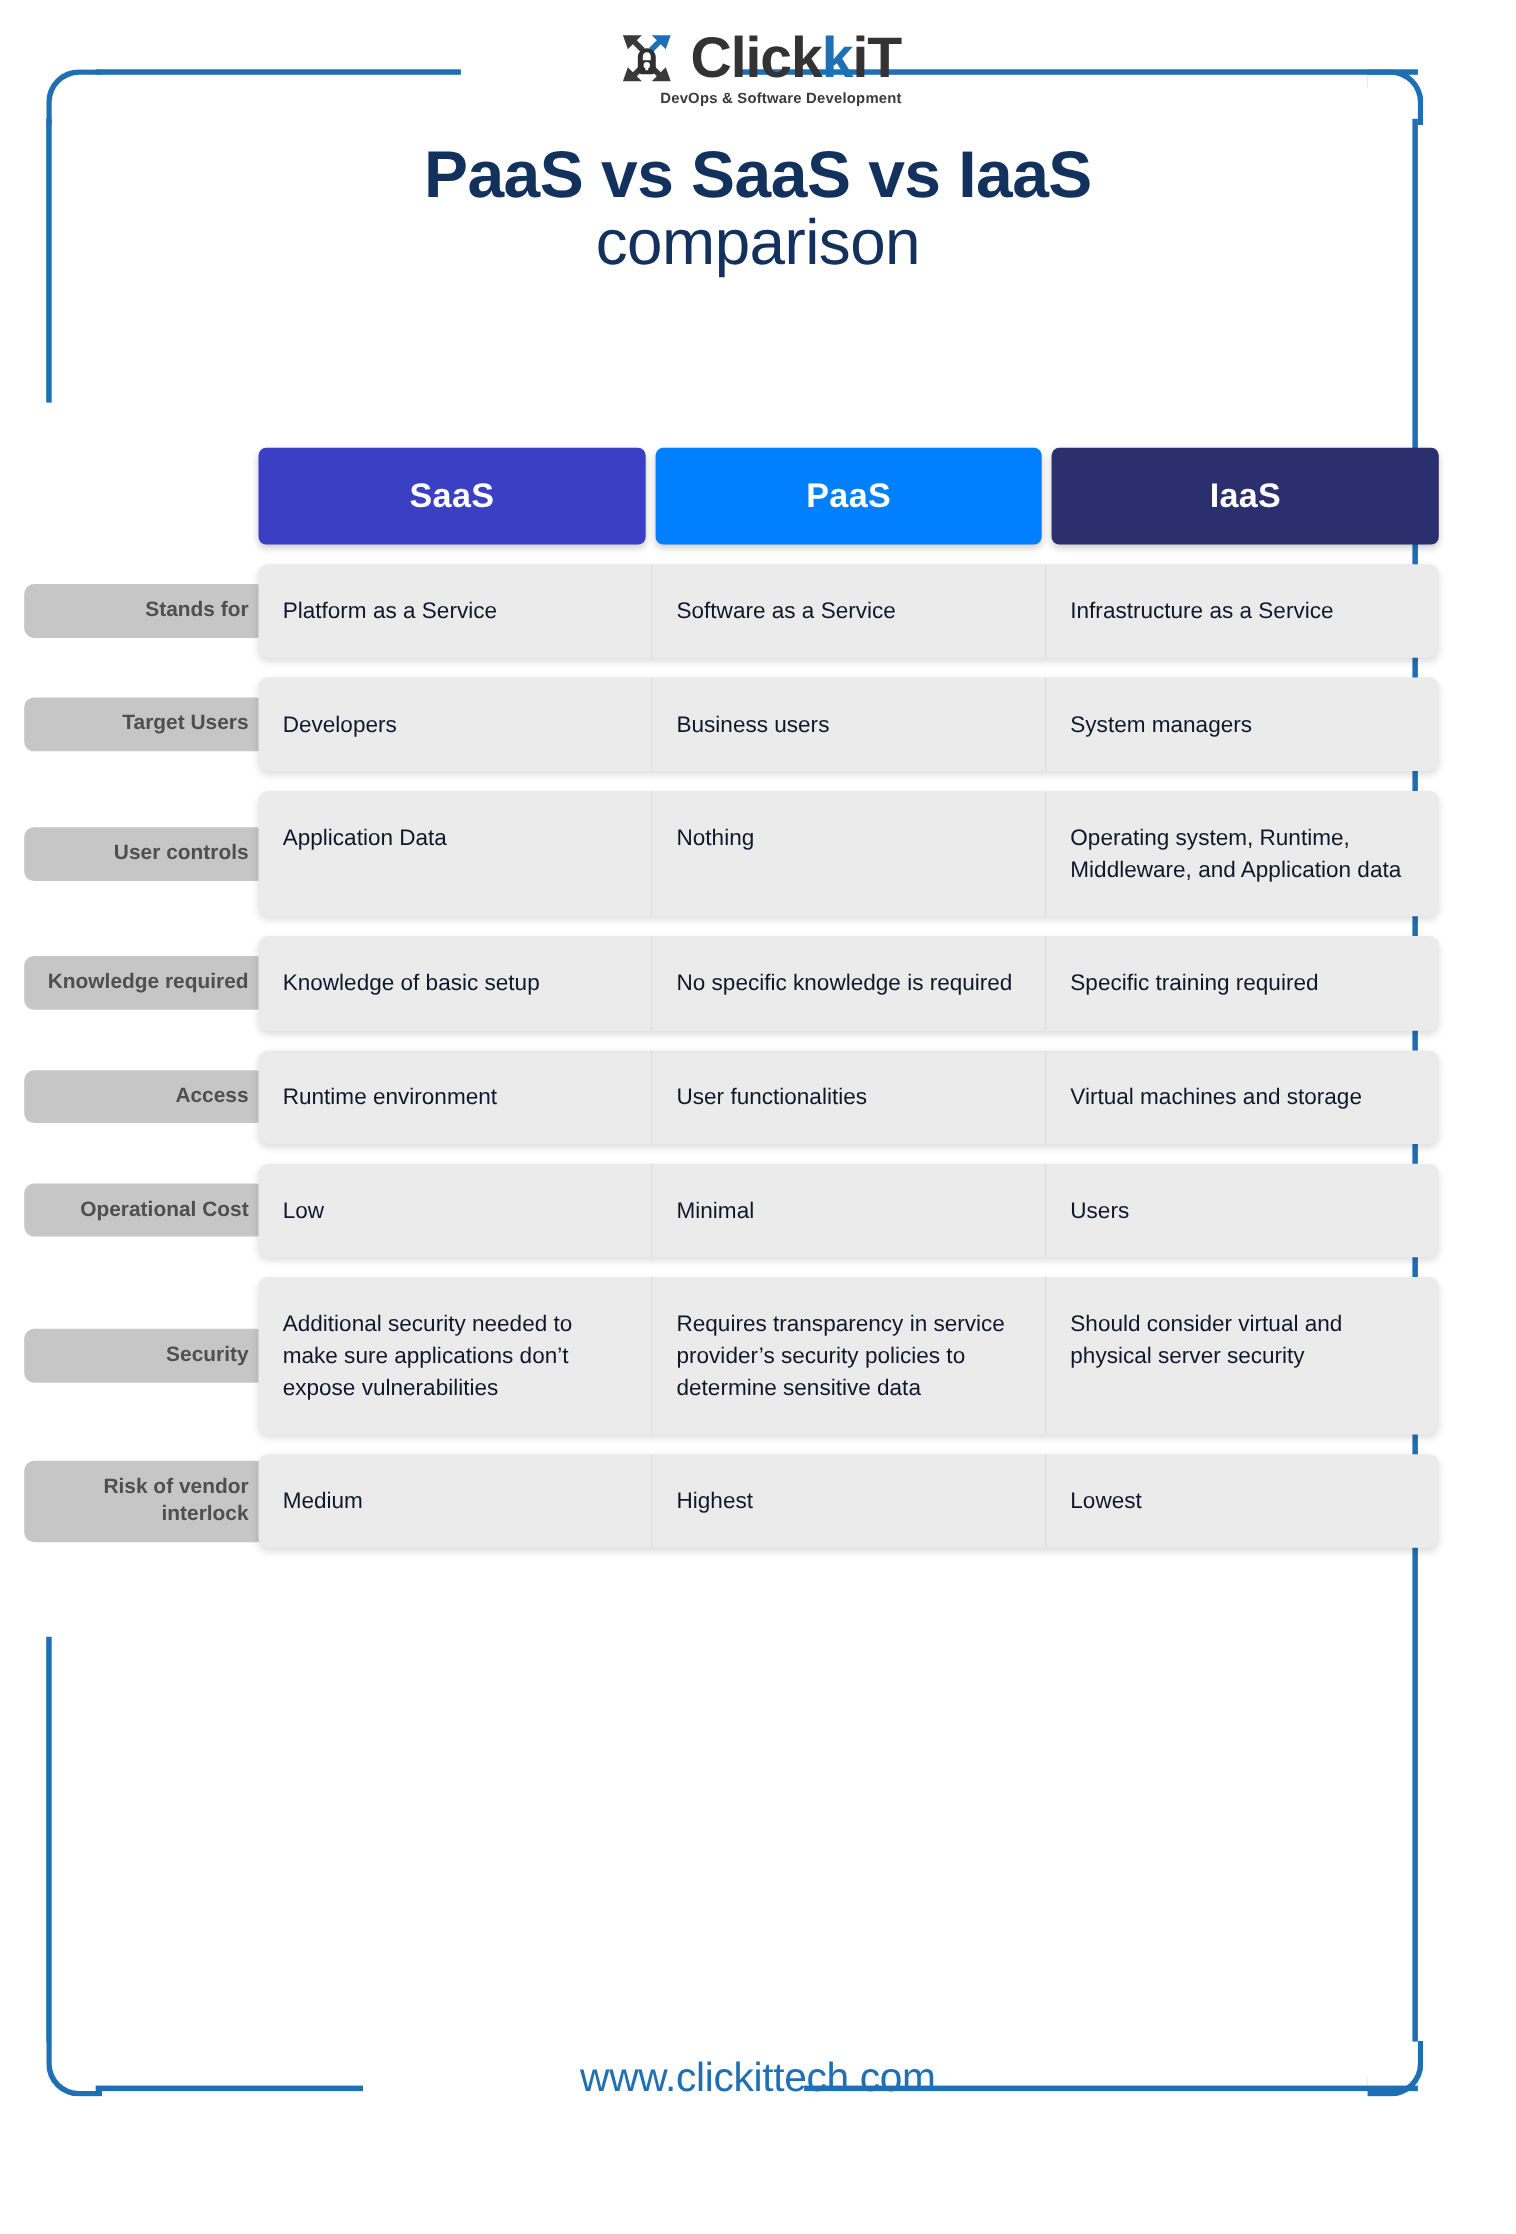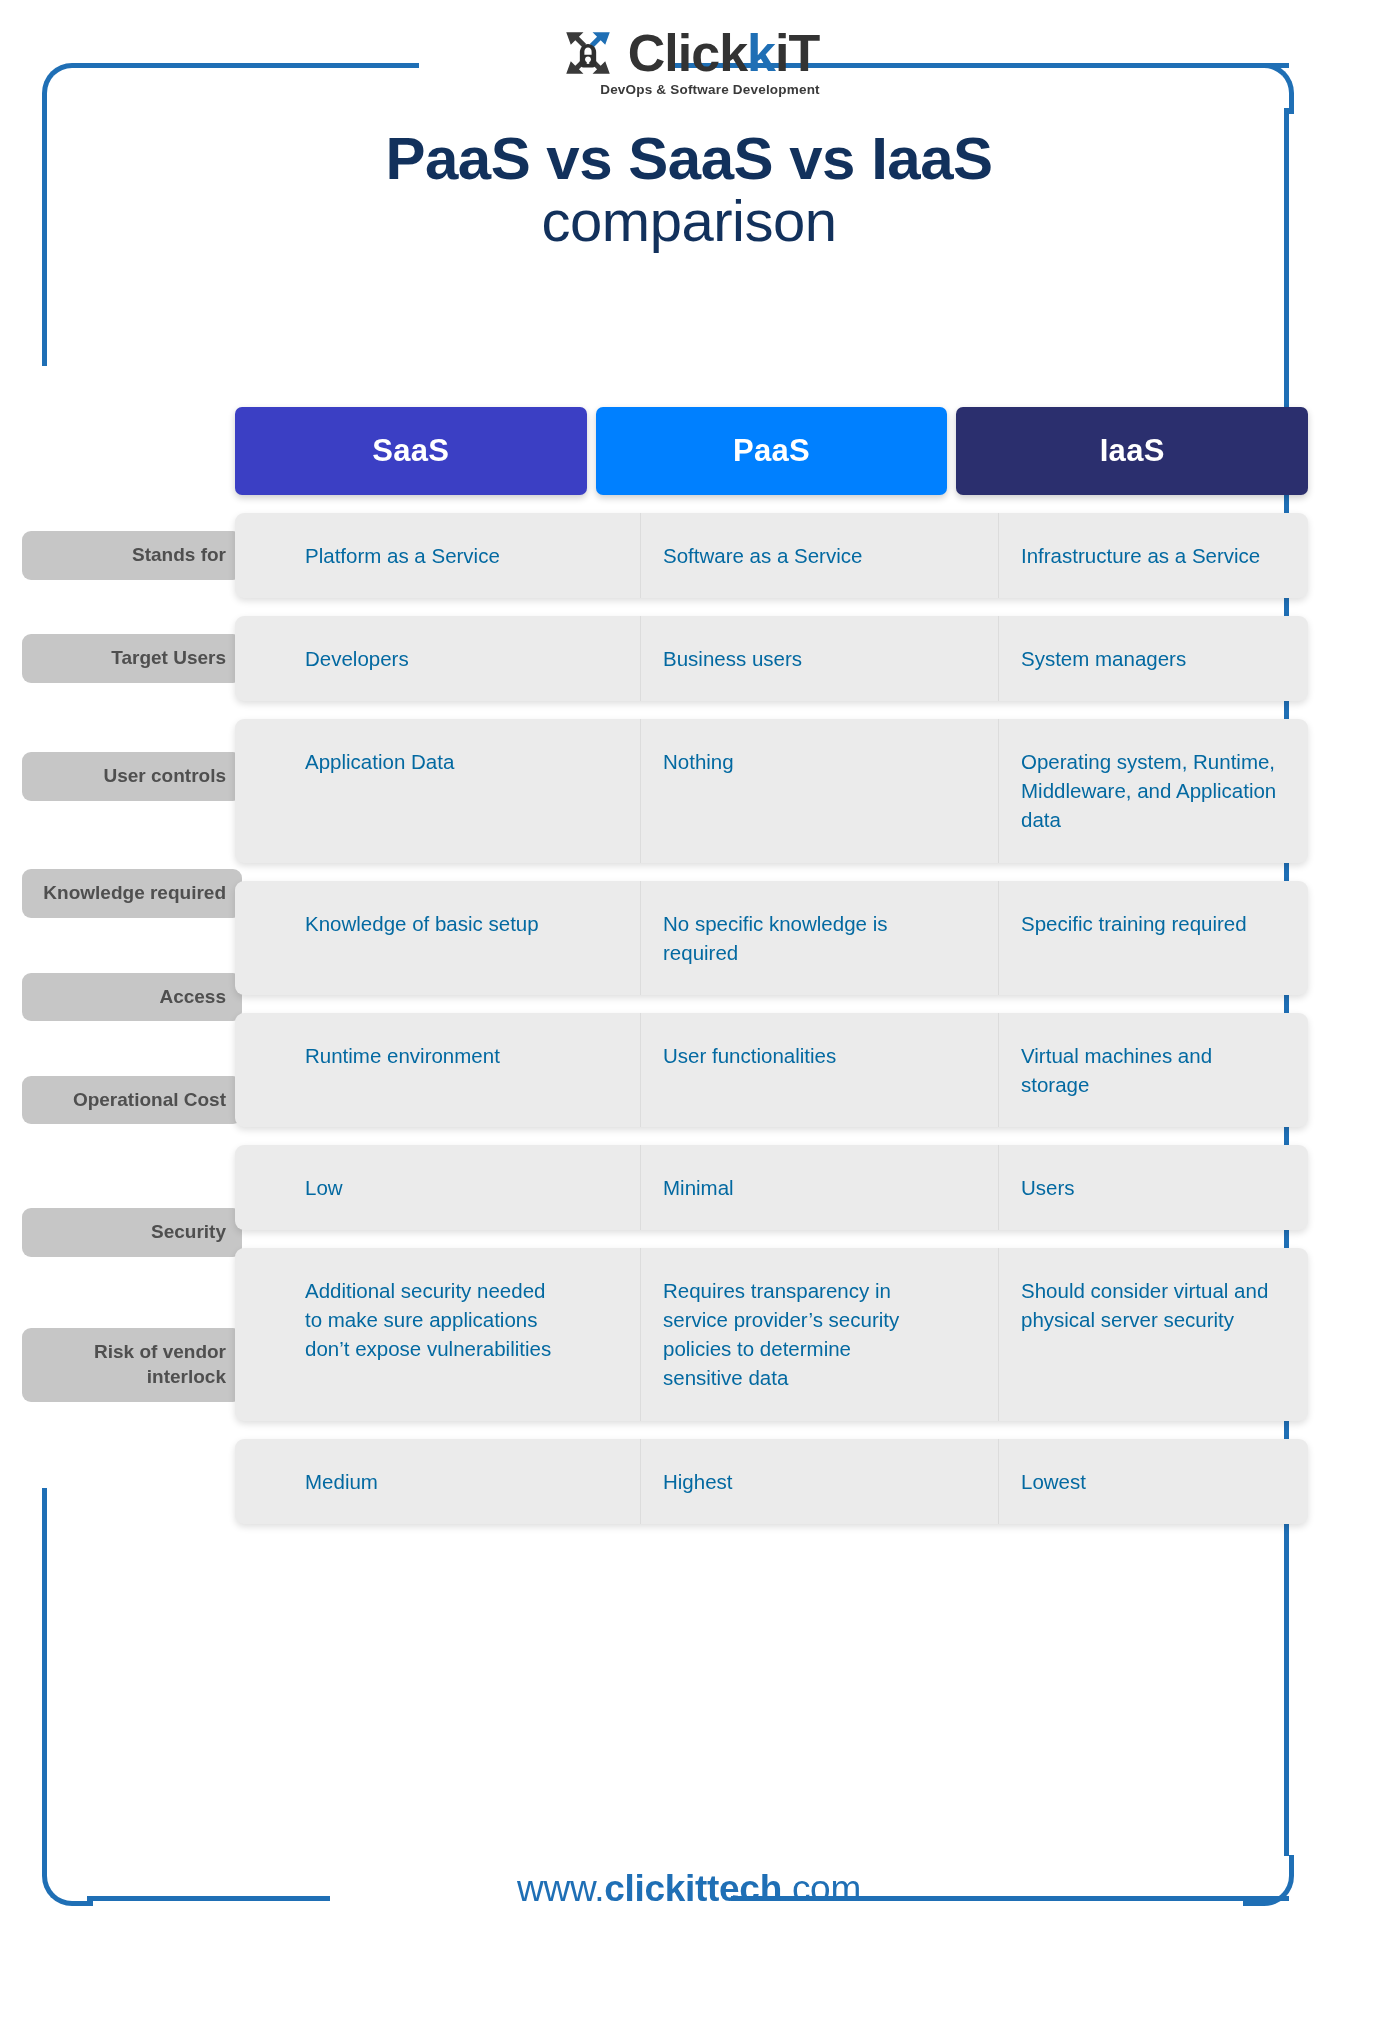--- a/index.html
+++ b/index.html
@@ -48,38 +48,38 @@
     flex:1 1 0;border-radius:7px;display:flex;align-items:center;justify-content:center;
     color:#ffffff;font-size:31px;font-weight:bold;letter-spacing:.3px;
     box-shadow:0 3px 7px rgba(0,0,0,.20);
   }
 
   .data-row{
     position:relative;display:flex;background:#ebebeb;border-radius:9px;
     margin-top:18px;box-shadow:0 3px 7px rgba(0,0,0,.13);overflow:hidden;
   }
   .data-cell{
-    flex:1 1 0;padding:28px 24px 28px 22px;font-size:20.5px;color:#0369a1;
-    line-height:1.42;box-sizing:border-box;margin-left:48px;
+    flex:1 1 0;padding:28px 24px 28px 22px;font-size:20.5px;color:#0f172a;
+    line-height:1.42;box-sizing:border-box;
   }
   .data-cell + .data-cell{border-left:1px solid #dcdcdc;}
 
   
   #labels{position:absolute;left:22px;top:407px;width:220px;}
   .label-pill{
     position:absolute;left:0;width:220px;background:#c6c6c6;border-radius:9px;
     display:flex;align-items:center;justify-content:flex-end;
     padding:12px 16px 12px 14px;box-sizing:border-box;
     font-size:19px;font-weight:bold;color:#4f4f4f;text-align:right;line-height:1.3;
   }
 
   
   #footer{position:absolute;left:0;top:1868px;width:1378px;text-align:center;}
   .url{font-size:37px;color:#1f6fb5;letter-spacing:-.3px;}
-  .url .b{font-weight:bold;}
+  .url .b{font-weight:normal;}
 </style>
 </head>
 <body>
 
 <div id="page">
 
   <div class="frame-corner fc-tl"></div>
   <div class="frame-corner fc-tr"></div>
   <div class="frame-corner fc-bl"></div>
   <div class="frame-corner fc-br"></div>

